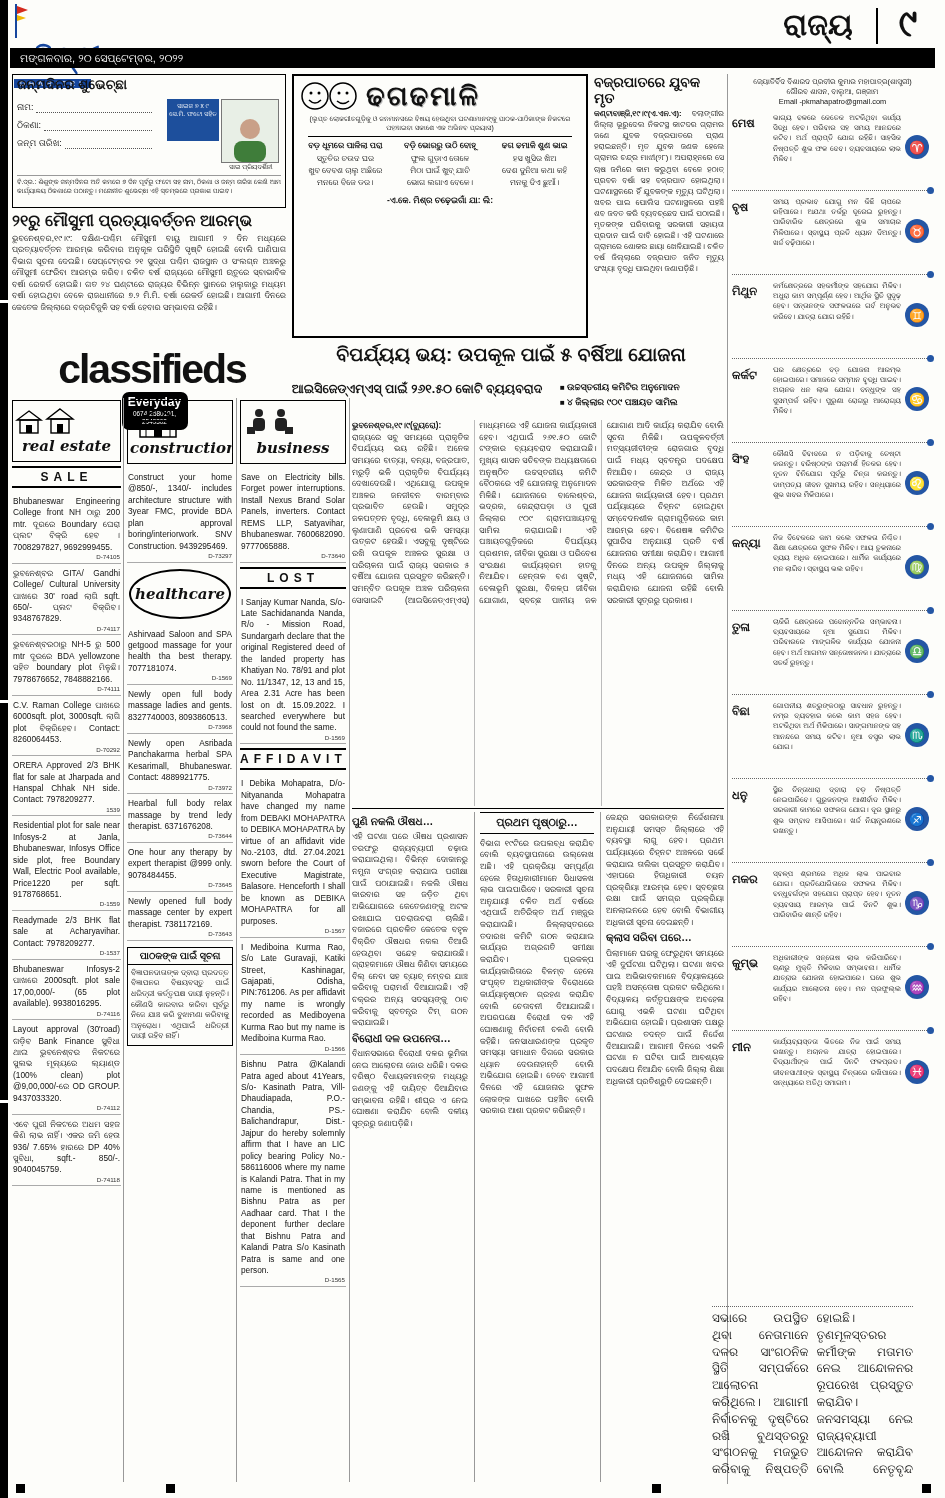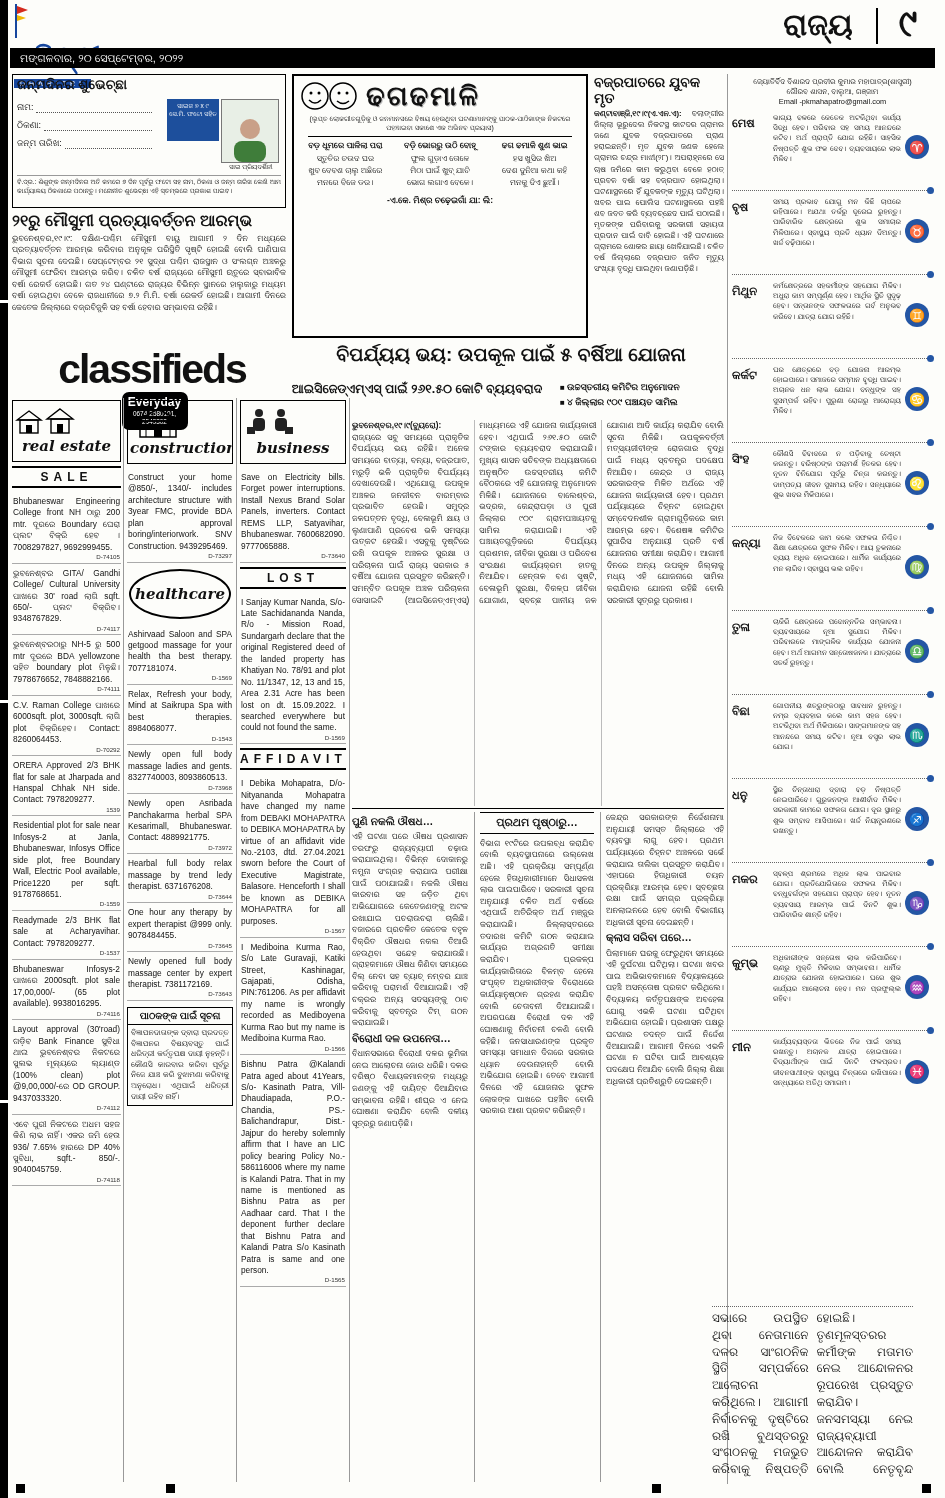--- a/index.html
+++ b/index.html
@@ -359,21 +359,20 @@
           <line x1="40" y1="14" x2="40" y2="30" stroke="#000"></line>
           <rect x="24" y="20" width="8" height="10" fill="#000"></rect>
         </svg>
       <div class="cat-label">construction</div>
     </div>
     <div class="ad"><span>Construct your home @850/-, 1340/- includes architecture structure with 3year FMC, provide BDA plan approval boring/interiorwork. SNV Construction. 9439295469.</span><span class="ref">D-73297</span></div>
     <div class="oval">
       <span class="cat-label">healthcare</span>
     </div>
     <div class="ad"><span>Ashirvaad Saloon and SPA getgood massage for your health tha best therapy. 7077181074.</span><span class="ref">D-1569</span></div>
-    <div class="ad"><span>Relax, Refresh your body, Mind at Saikrupa Spa with best therapies. 8984068077.</span><span class="ref">D-1543</span></div>
     <div class="ad"><span>Newly open full body massage ladies and gents. 8327740003, 8093860513.</span><span class="ref">D-73968</span></div>
     <div class="ad"><span>Newly open Asribada Panchakarma herbal SPA Kesarimall, Bhubaneswar. Contact: 4889921775.</span><span class="ref">D-73972</span></div>
     <div class="ad"><span>Hearbal full body relax massage by trend ledy therapist. 6371676208.</span><span class="ref">D-73644</span></div>
     <div class="ad"><span>One hour any therapy by expert therapist @999 only. 9078484455.</span><span class="ref">D-73645</span></div>
     <div class="ad"><span>Newly opened full body massage center by expert therapist. 7381172169.</span><span class="ref">D-73643</span></div>
     <div class="noticebox">
       <div class="notice-title">ପାଠକଙ୍କ ପାଇଁ ସୂଚନା</div>
       <div class="notice-text">ବିଜ୍ଞାପନଦାତାଙ୍କ ଦ୍ବାରା ପ୍ରଦତ୍ତ ବିଜ୍ଞାପନର ବିଷୟବସ୍ତୁ ପାଇଁ ଧରିତ୍ରୀ କର୍ତ୍ତୃପକ୍ଷ ଦାୟୀ ନୁହନ୍ତି। କୌଣସି କାରବାର କରିବା ପୂର୍ବରୁ ନିଜେ ଯାଞ୍ଚ କରି ବୁଝାମଣା କରିବାକୁ ଅନୁରୋଧ। ଏଥିପାଇଁ ଧରିତ୍ରୀ ଦାୟୀ ରହିବ ନାହିଁ।</div>
     </div>
   </div>

